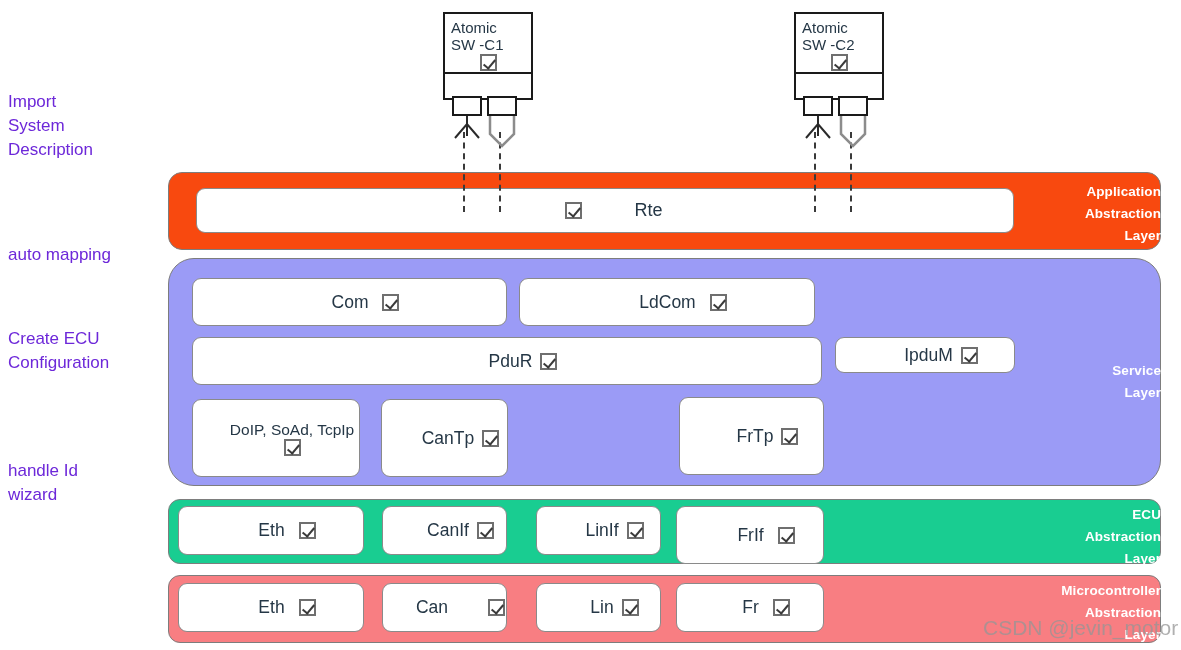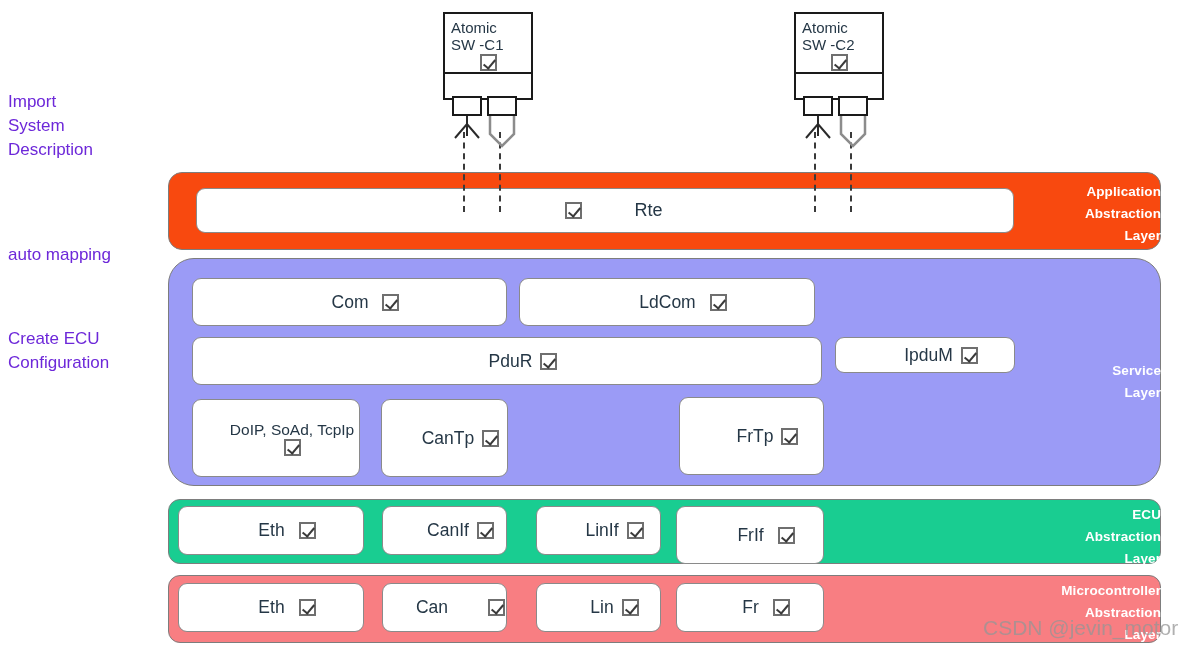--- a/index.html
+++ b/index.html
@@ -153,20 +153,22 @@
 </head>
 <body>
 
 <div id="canvas">
     <div class="proc-label" style="left: 8px; top: 90px;">Import
 System
 Description</div>
     <div class="proc-label" style="left: 8px; top: 243px;">auto mapping</div>
     <div class="proc-label" style="left: 8px; top: 327px;">Create ECU
 Configuration</div>
+    <div class="proc-label" style="left: 8px; top: 459px;">handle Id
+wizard</div>
     <div class="band" style="left: 168px; top: 172px; width: 993px; height: 78px; background: rgb(248, 73, 15); border-radius: 14px;"></div>
     <div class="band-title" style="left: 1040px; top: 181px; right: auto; width: 121px;">Application
 Abstraction
 Layer</div>
     <div class="mod" style="left: 196px; top: 188px; width: 818px; height: 45px; font-size: 18px;">
       <span style="margin-right: 52px;"><span class="cb"></span></span>
       <span class="lbl">Rte</span>
     </div>
     <div class="band" style="left: 168px; top: 258px; width: 993px; height: 228px; background: rgb(155, 155, 246); border-radius: 26px;"></div>
     <div class="band-title" style="left: 1085px; top: 360px; right: auto; width: 76px;">Service

